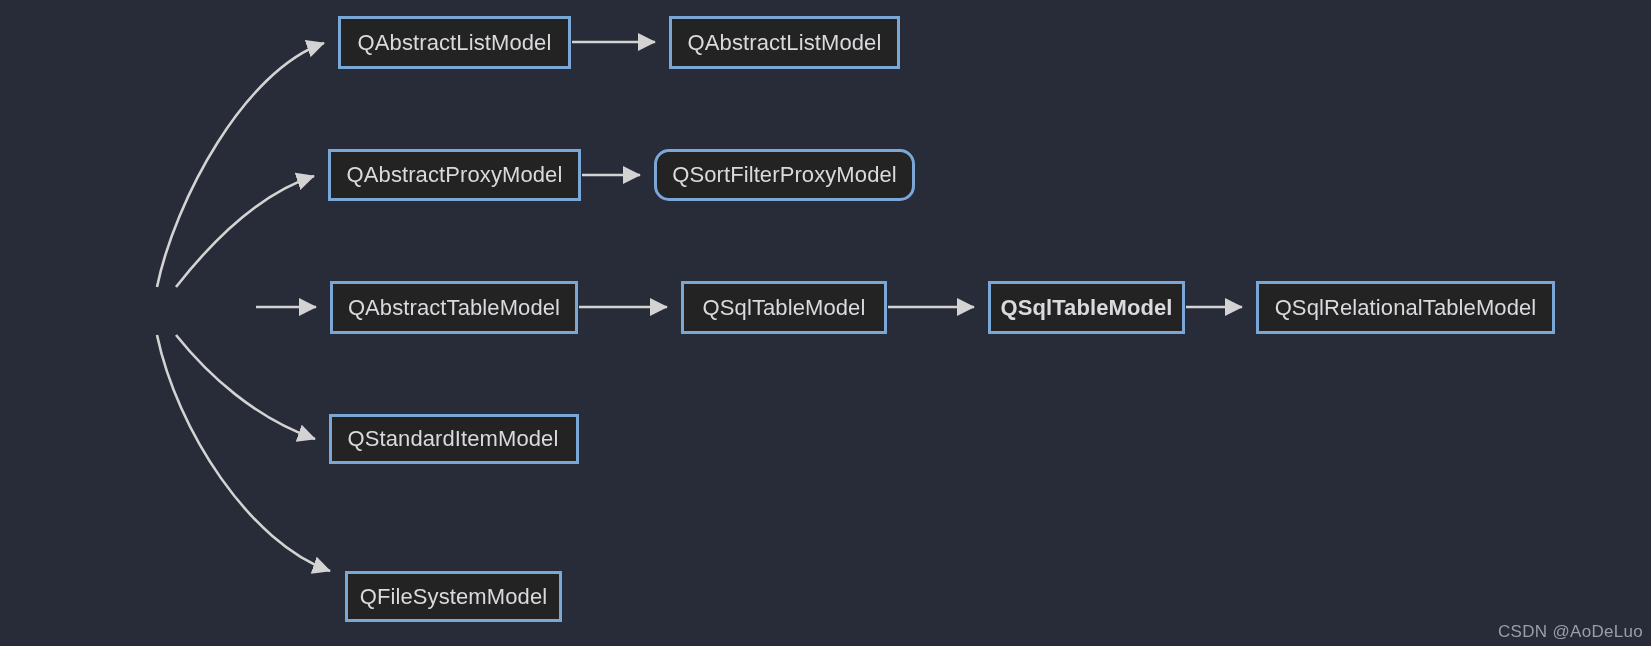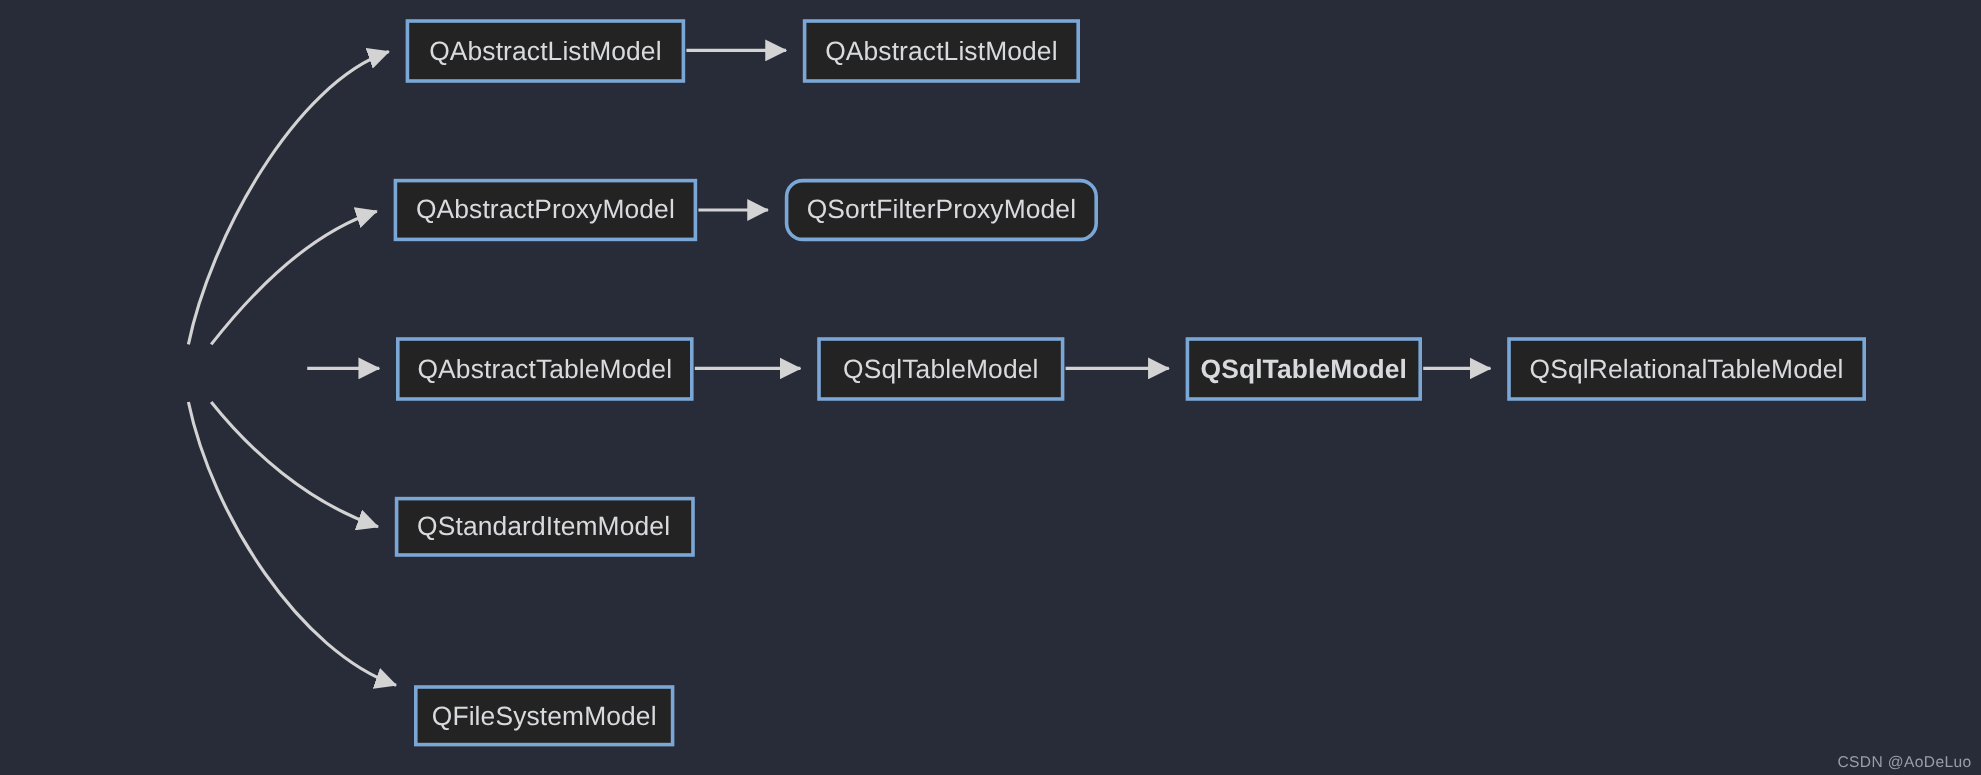--- a/index.html
+++ b/index.html
@@ -44,21 +44,21 @@
     stroke-width: 2.6;
   }
   .edge-head {
     fill: #d3d3d3;
   }
   .watermark {
     position: absolute;
     right: 8px;
     bottom: 4px;
     color: #9a9daa;
-    font-size: 13px;
+    font-size: 17px;
     font-family: "Liberation Sans", sans-serif;
     letter-spacing: 0.3px;
   }
 </style>
 </head>
 <body>
 
 <div id="canvas" style="background: rgb(40, 43, 56);">
 
   <svg id="edges" viewBox="0 0 1651 646" xmlns="http://www.w3.org/2000/svg">

